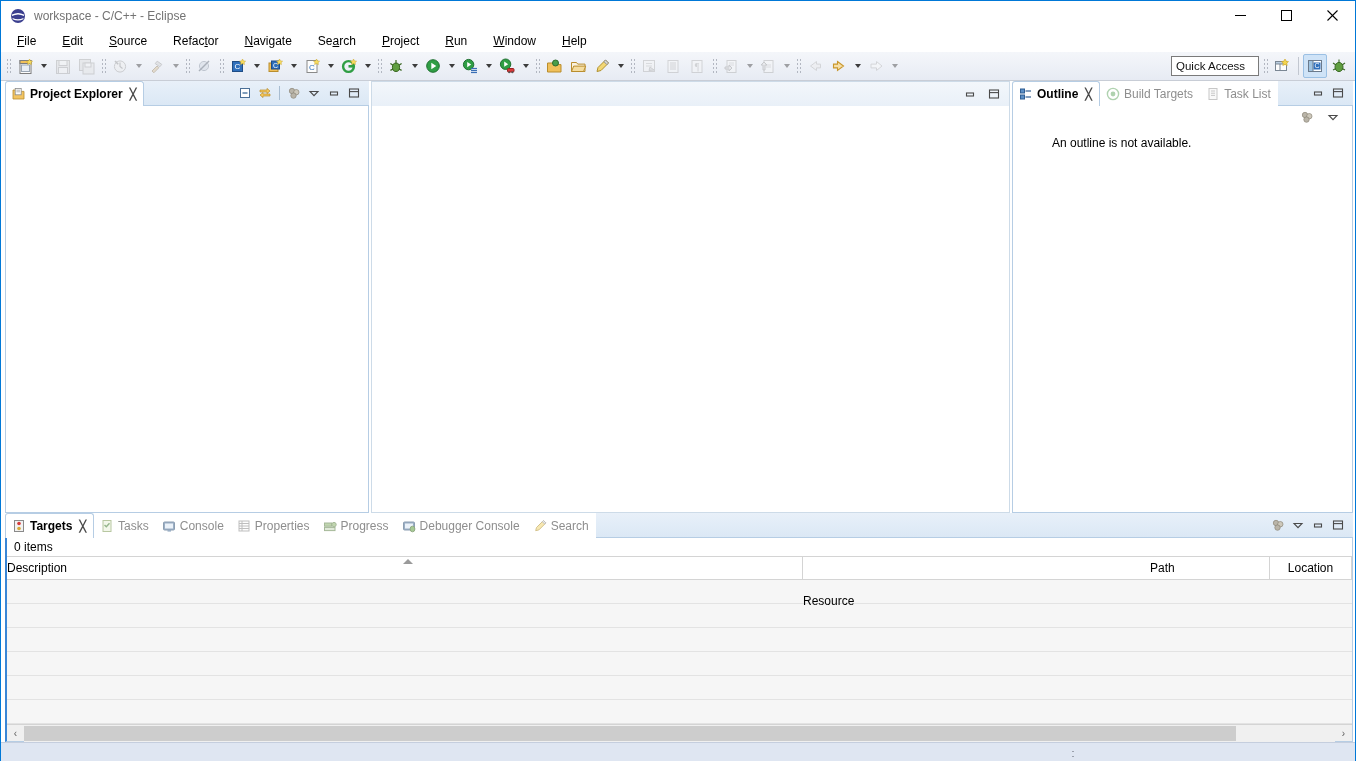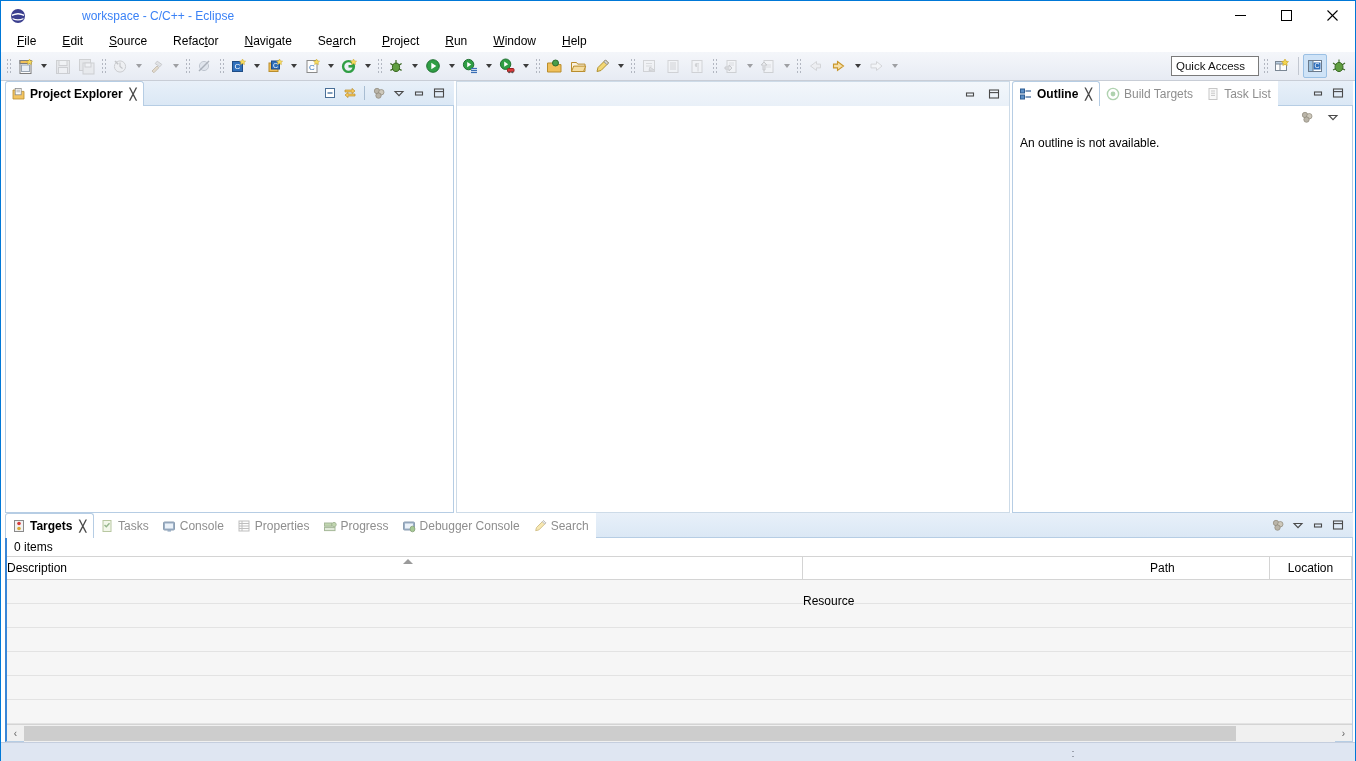--- a/index.html
+++ b/index.html
@@ -29,23 +29,22 @@
     flex: none;
     position: relative;
   }
   .titlebar .tb-icon {
     width: 16px; height: 16px;
     margin-left: 9px; margin-right: 8px;
     flex: none;
   }
   .titlebar .tb-title {
     font-size: 12px;
-    color: #3b82f6;
+    color: #737373;
     white-space: nowrap;
-    margin-left: 48px;
   }
   .win-controls {
     position: absolute;
     right: 0; top: 0;
     height: 29px;
     display: flex;
   }
   .win-btn {
     width: 46px; height: 29px;
     display: flex; align-items: center; justify-content: center;
@@ -207,21 +206,21 @@
   .part-body {
     flex: 1;
     background: #ffffff;
     border: 1px solid #b6cde4;
     border-top: none;
     overflow: hidden;
     position: relative;
   }
 
   
-  .pe-part { width: 453px; flex: none; padding: 0 0 0 4px; }
+  .pe-part { width: 368px; flex: none; padding: 0 0 0 4px; }
   .pe-part .part-body { border-left: 1px solid #b6cde4; }
 
   .editor-part { flex: 1; min-width: 0; padding: 0 2px; }
   .editor-tabs {
     height: 25px;
     background: linear-gradient(to bottom, #f3f7fb 0%, #e9f0f8 100%);
     border: 1px solid #cddbe8;
     border-bottom: none;
     display: flex;
     align-items: center;
@@ -243,20 +242,21 @@
     display: flex; align-items: center; justify-content: flex-end;
     gap: 8px;
     padding-right: 10px;
     background: #ffffff;
     flex: none;
   }
   .outline-text {
     font-size: 12px;
     color: #000;
     padding: 8px 0 0 7px;
+    margin-left: 32px;
   }
 
   
   .lower {
     flex: 1;
     display: flex;
     flex-direction: column;
     padding: 0 2px 0 4px;
     min-height: 0;
   }

